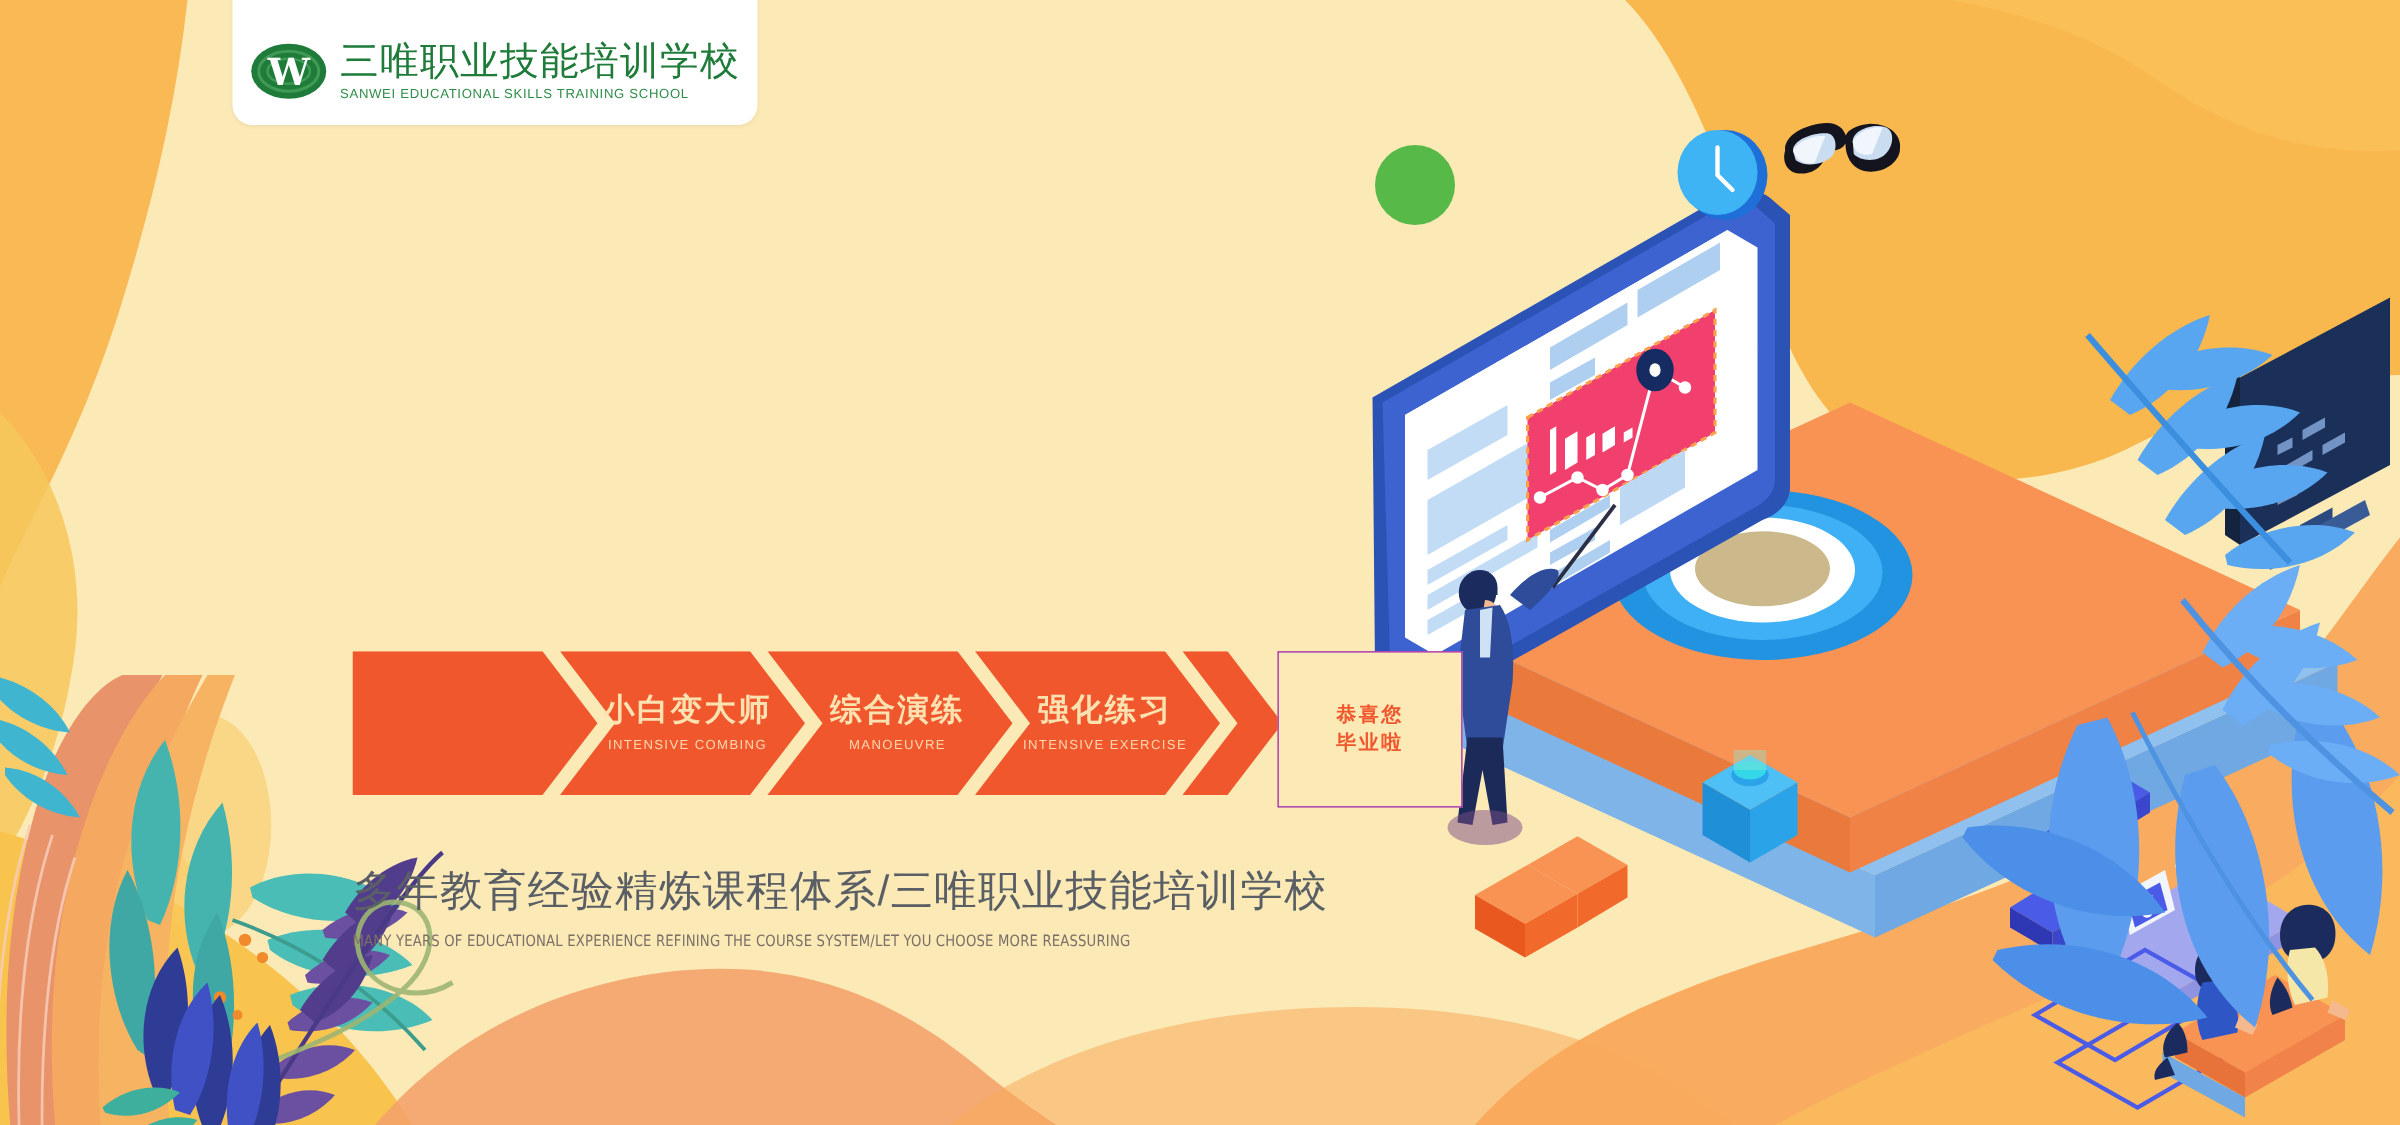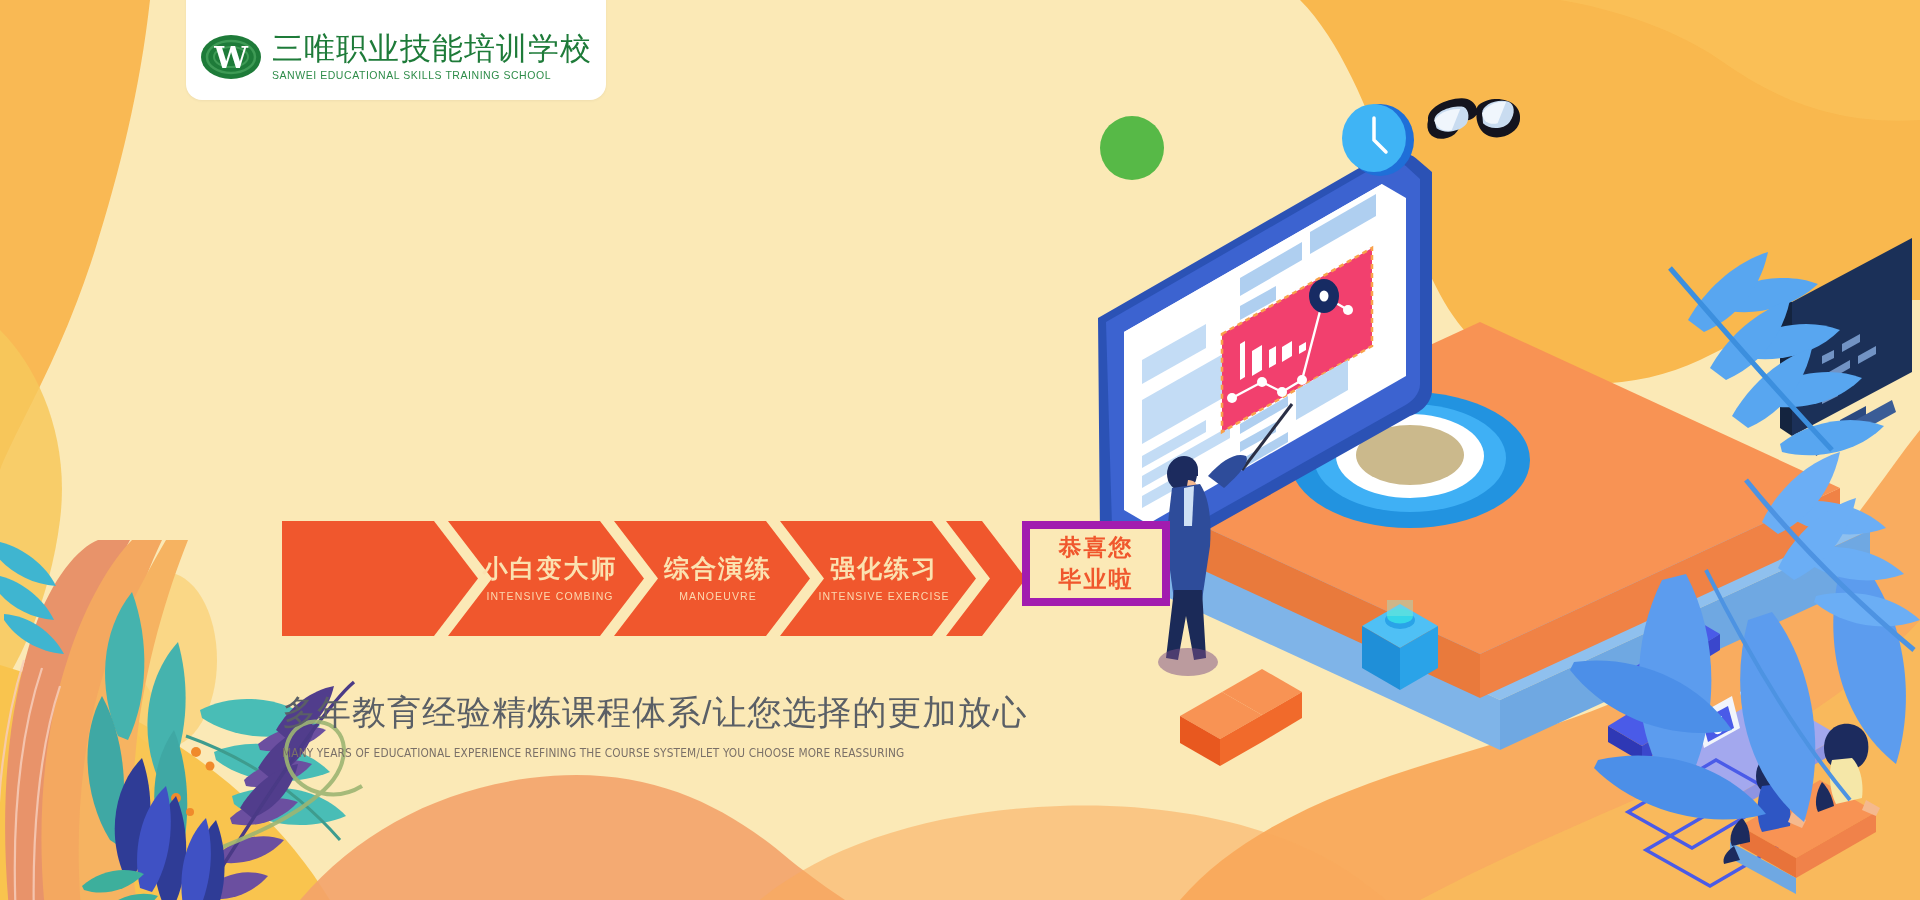--- a/index.html
+++ b/index.html
@@ -61,24 +61,24 @@
   
   .steps { position:absolute; left:282px; top:521px; width:888px; height:115px; z-index:25; }
   .step {
     position:absolute; top:0; height:115px;
     display:flex; flex-direction:column; align-items:center; justify-content:center;
     color:#FBE2B0;
   }
   .step-cn { font-size:25px; font-weight:bold; letter-spacing:2px; line-height:1; }
   .step-en { font-size:10.5px; letter-spacing:1.1px; margin-top:9px; color:#FCD9B0; }
   .step-final {
-    position:absolute; right:0; top:0; width:148px; height:85px;
-    background:#FBE9B6; border:8px solid #a21caf;
+    position:absolute; right:0; top:0; width:148px; height:125px;
+    background:#FBE9B6; border:1px solid #a21caf;
     display:flex; flex-direction:column; align-items:center; justify-content:center;
-    color:#F0572D; font-weight:bold; font-size:23px; letter-spacing:2px; line-height:1.35;
+    color:#F0572D; font-weight:bold; font-size:16px; letter-spacing:2px; line-height:1.35;
   }
 
   
   .tagline { position:absolute; left:282px; top:690px; z-index:25; }
   .tag-cn { font-size:34px; color:#5A5F66; letter-spacing:1px; white-space:nowrap; }
   .tag-en {
     margin-top:9px; font-size:12.5px; color:#7A7068;
     letter-spacing:.15px; white-space:nowrap;
     font-family:"DejaVu Sans Condensed","Liberation Sans",sans-serif;
     transform:scaleX(.94); transform-origin:left center;
@@ -486,17 +486,17 @@
       <div class="step-en">MANOEUVRE</div>
     </div>
 
     <div class="step-final">
       <span>恭喜您</span>
       <span>毕业啦</span>
     </div>
   </div>
 
   <div class="tagline">
-    <div class="tag-cn">多年教育经验精炼课程体系/让您选择的更加放心</div>
+    <div class="tag-cn">多年教育经验精炼课程体系/三唯职业技能培训学校</div>
     <div class="tag-en">MANY YEARS OF EDUCATIONAL EXPERIENCE REFINING THE COURSE SYSTEM/LET YOU CHOOSE MORE REASSURING</div>
   </div>
 
 </div>
 
 </body></html>

